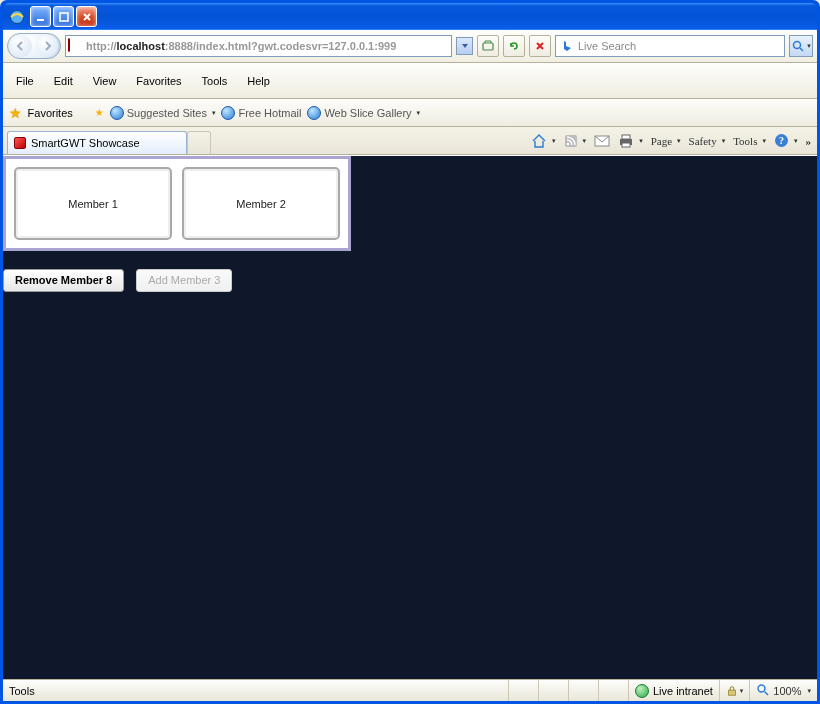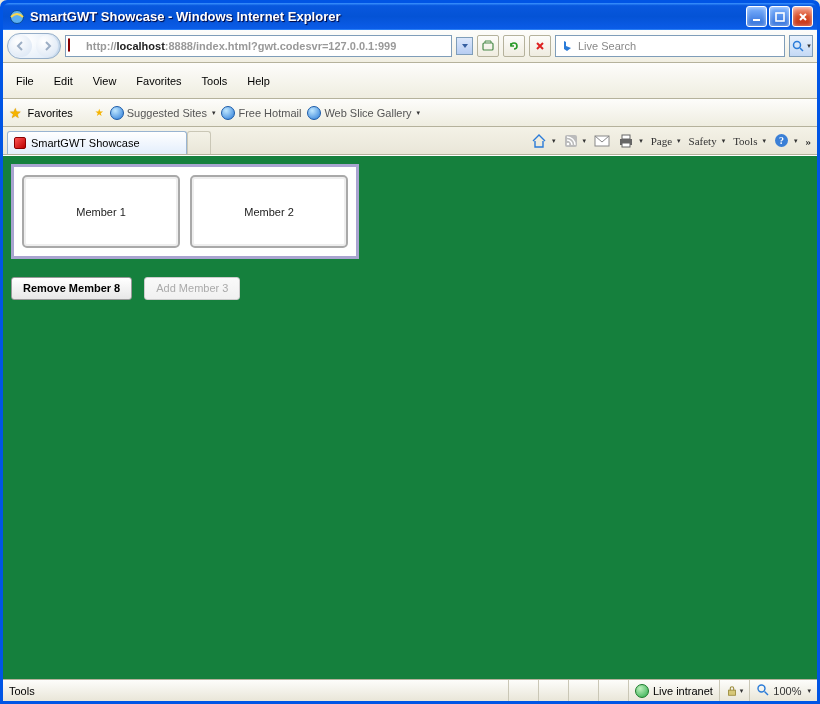--- a/index.html
+++ b/index.html
@@ -196,25 +196,24 @@
   .cmds {
     display: flex; align-items: center; gap: 8px; padding-right: 2px;
     color: #333;
     font-family: Liberation Serif, serif;
   }
   .cmdbtn { display: inline-flex; align-items: center; gap: 3px; cursor: default; }
   .moreglyph { font-weight: bold; }
   
   .content {
     flex: 1;
-    background: #15803d;
+    background: #0f172a;
     border-top: 1px solid #fff;
     position: relative;
     overflow: auto;
-    padding: 8px;
   }
   .outerBox {
     width: 348px; height: 95px;
     border: 3px solid #a9a4d0;
     background: #fff;
     padding: 8px;
     display: flex; gap: 10px;
   }
   .memberBox {
     flex: 1;
@@ -274,21 +273,20 @@
 
 <div class="window">
 
   <div class="titlebar">
     <span class="ie-icon">
       <svg viewBox="0 0 16 16">
           <circle cx="8" cy="8" r="6.5" fill="#5bb0f2" stroke="#0a4b8f"></circle>
           <path d="M2 8 Q8 2 14 8" stroke="#fcd84a" stroke-width="2" fill="none"></path>
         </svg>
     </span>
-    <span class="title">SmartGWT Showcase - Windows Internet Explorer</span>
     <div class="winbtns">
       <div class="winbtn min">
         <svg viewBox="0 0 12 12">
             <rect x="2" y="8" width="7" height="2" fill="#fff"></rect>
           </svg>
       </div>
       <div class="winbtn max">
         <svg viewBox="0 0 12 12">
             <rect x="2" y="2" width="8" height="8" fill="none" stroke="#fff" stroke-width="1.6"></rect>
           </svg>

